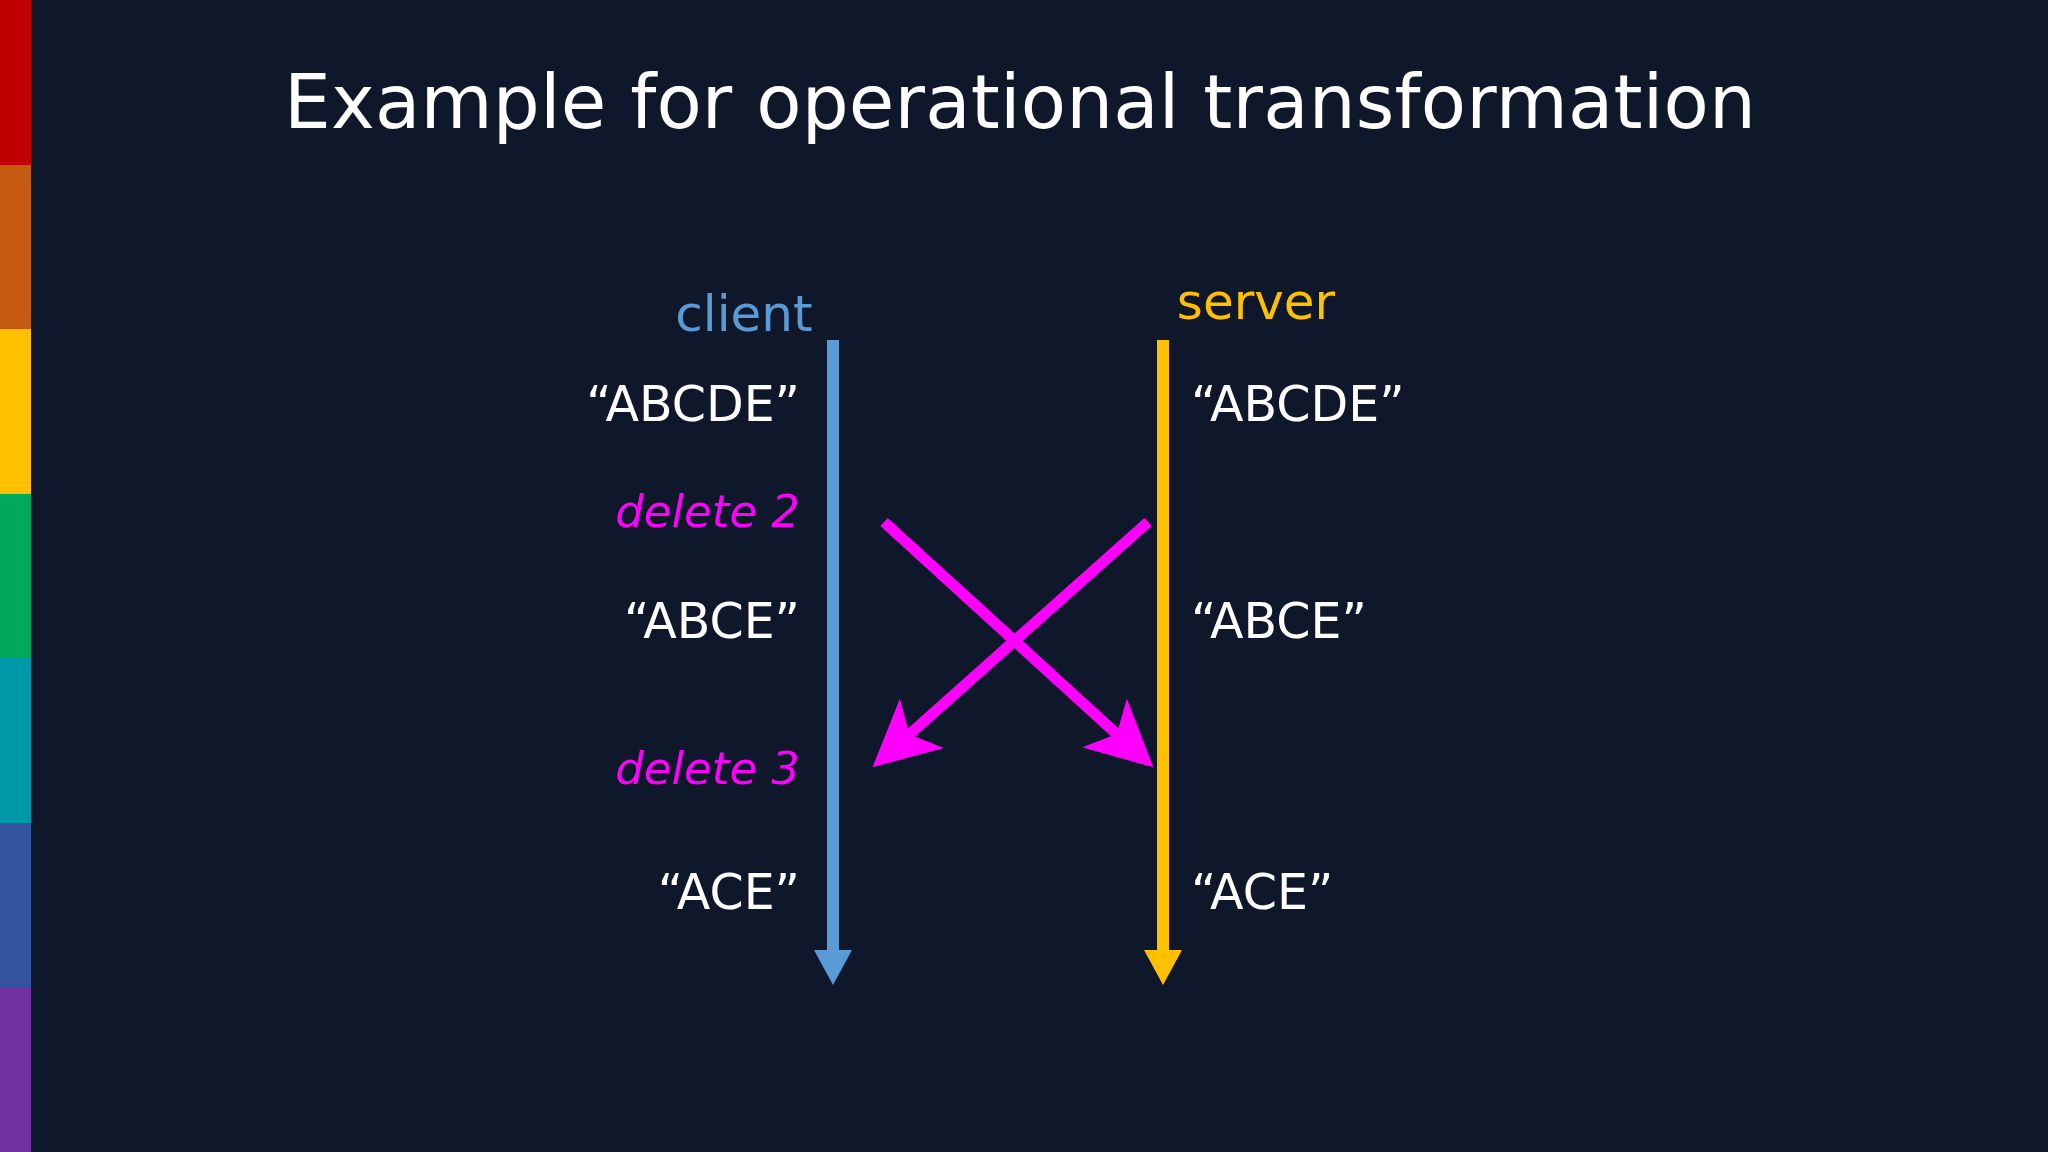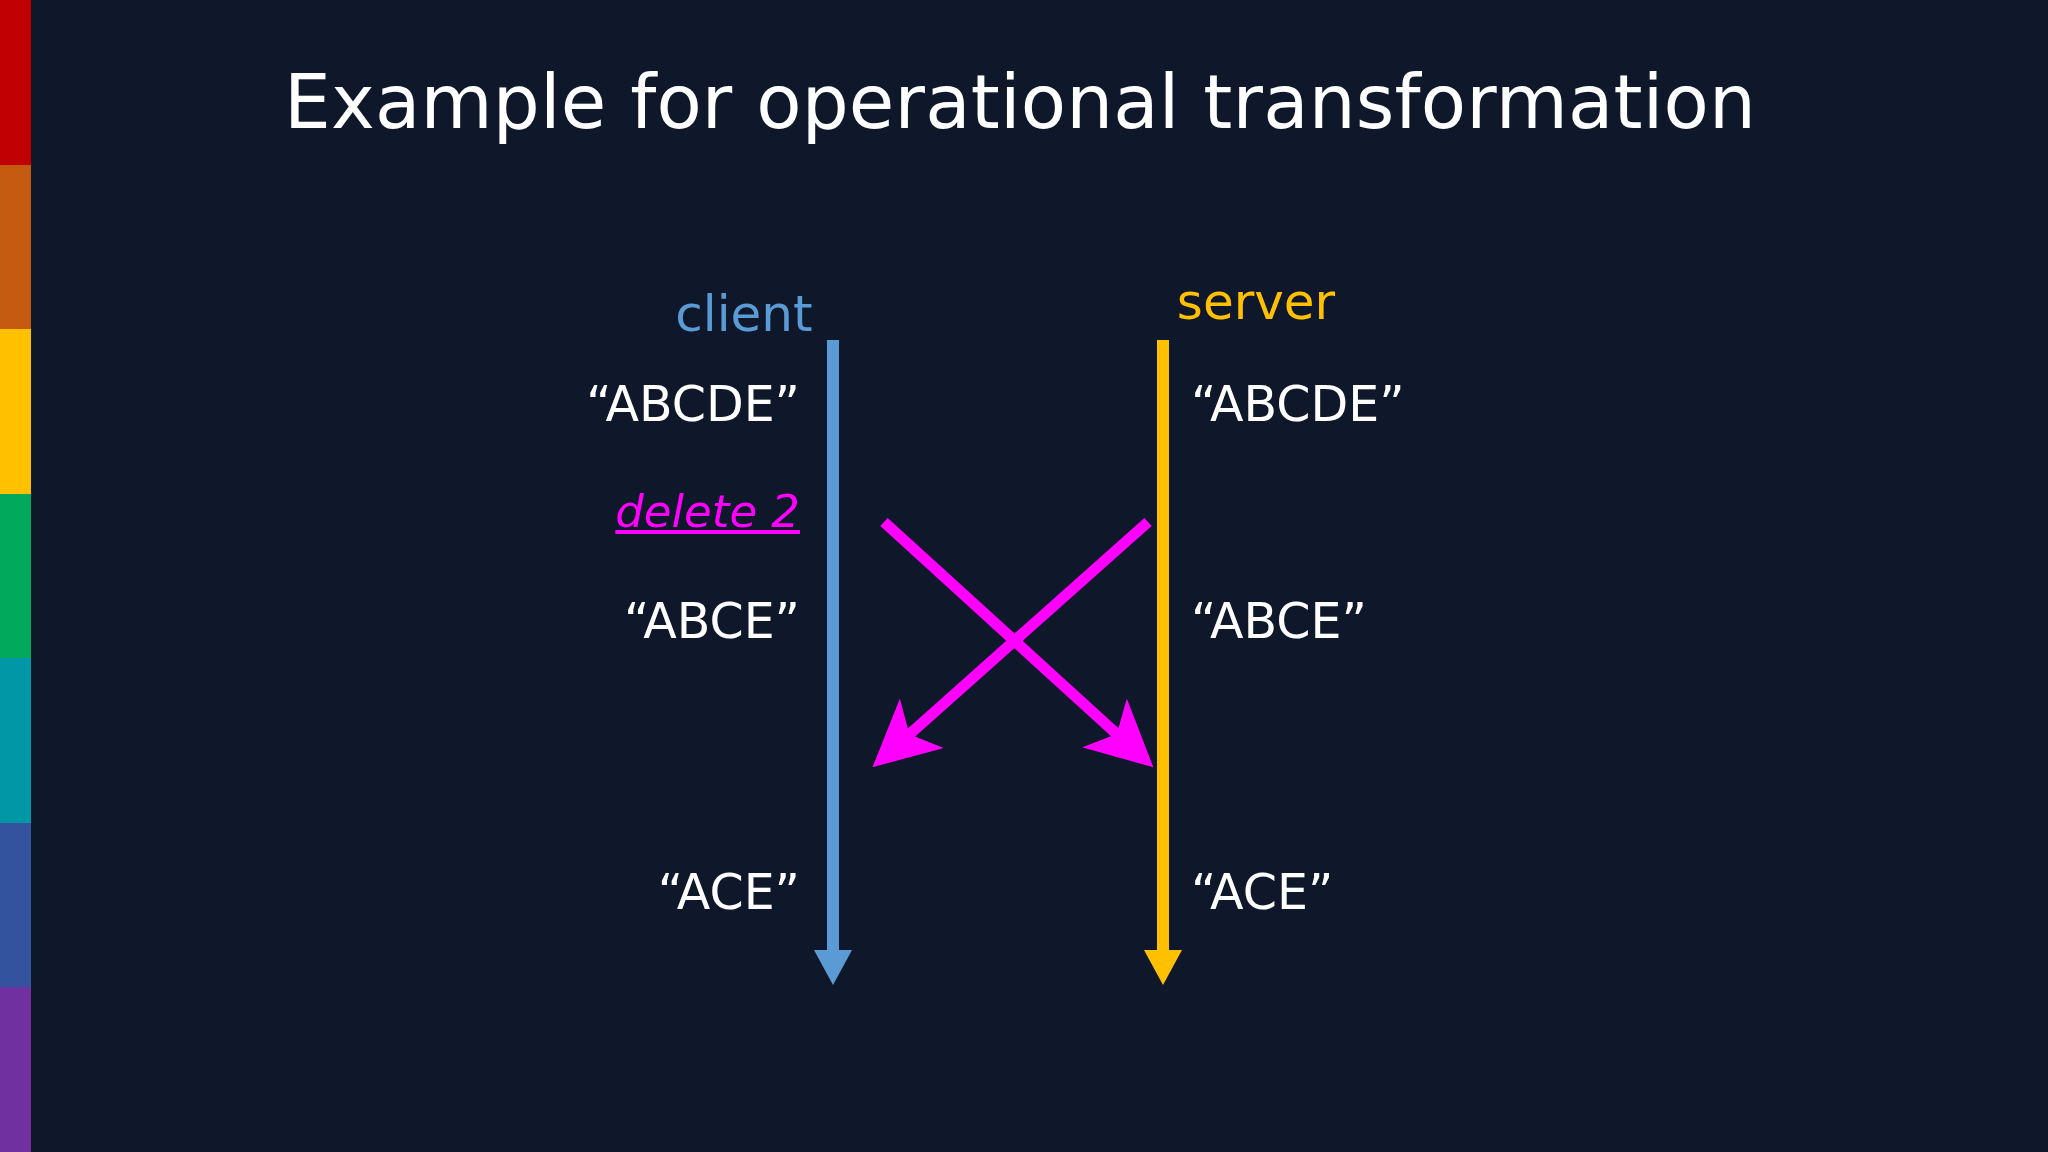--- a/index.html
+++ b/index.html
@@ -126,21 +126,20 @@
   }
   .op-label {
     position: absolute;
     color: #ff00ff;
     font-family: "DejaVu Sans", sans-serif;
     font-style: italic;
     font-weight: 400;
     font-size: 45px;
     line-height: 58px;
     white-space: nowrap;
-    text-decoration: underline;
   }
   .left-col  { width: 540px; text-align: right; padding-right: 22px; left: 260px; }
   .right-col { width: 540px; text-align: left;  padding-left: 22px;  left: 1169px; }
 
   #client-state-0 { top: 375px; }
   #client-op-0    { top: 483px; }
   #client-state-1 { top: 592px; }
   #client-op-1    { top: 740px; }
   #client-state-2 { top: 863px; }
 
@@ -193,19 +192,20 @@
     </defs>
 
     <line x1="884" y1="522" x2="1142" y2="757" stroke="#FF00FF" stroke-width="11" marker-end="url(#mk-magenta)"></line>
 
     <line x1="1148" y1="522" x2="884" y2="757" stroke="#FF00FF" stroke-width="11" marker-end="url(#mk-magenta)"></line>
   </svg>
 
   <div id="client-state-0" class="state-label left-col">“ABCDE”</div>
   <div id="client-op-0" class="op-label left-col">delete 2</div>
   <div id="client-state-1" class="state-label left-col">“ABCE”</div>
+  <div id="client-op-1" class="op-label left-col">delete 3</div>
   <div id="client-state-2" class="state-label left-col">“ACE”</div>
 
   <div id="server-state-0" class="state-label right-col">“ABCDE”</div>
   <div id="server-state-1" class="state-label right-col">“ABCE”</div>
   <div id="server-state-2" class="state-label right-col">“ACE”</div>
 
 </div>
 
 </body></html>

